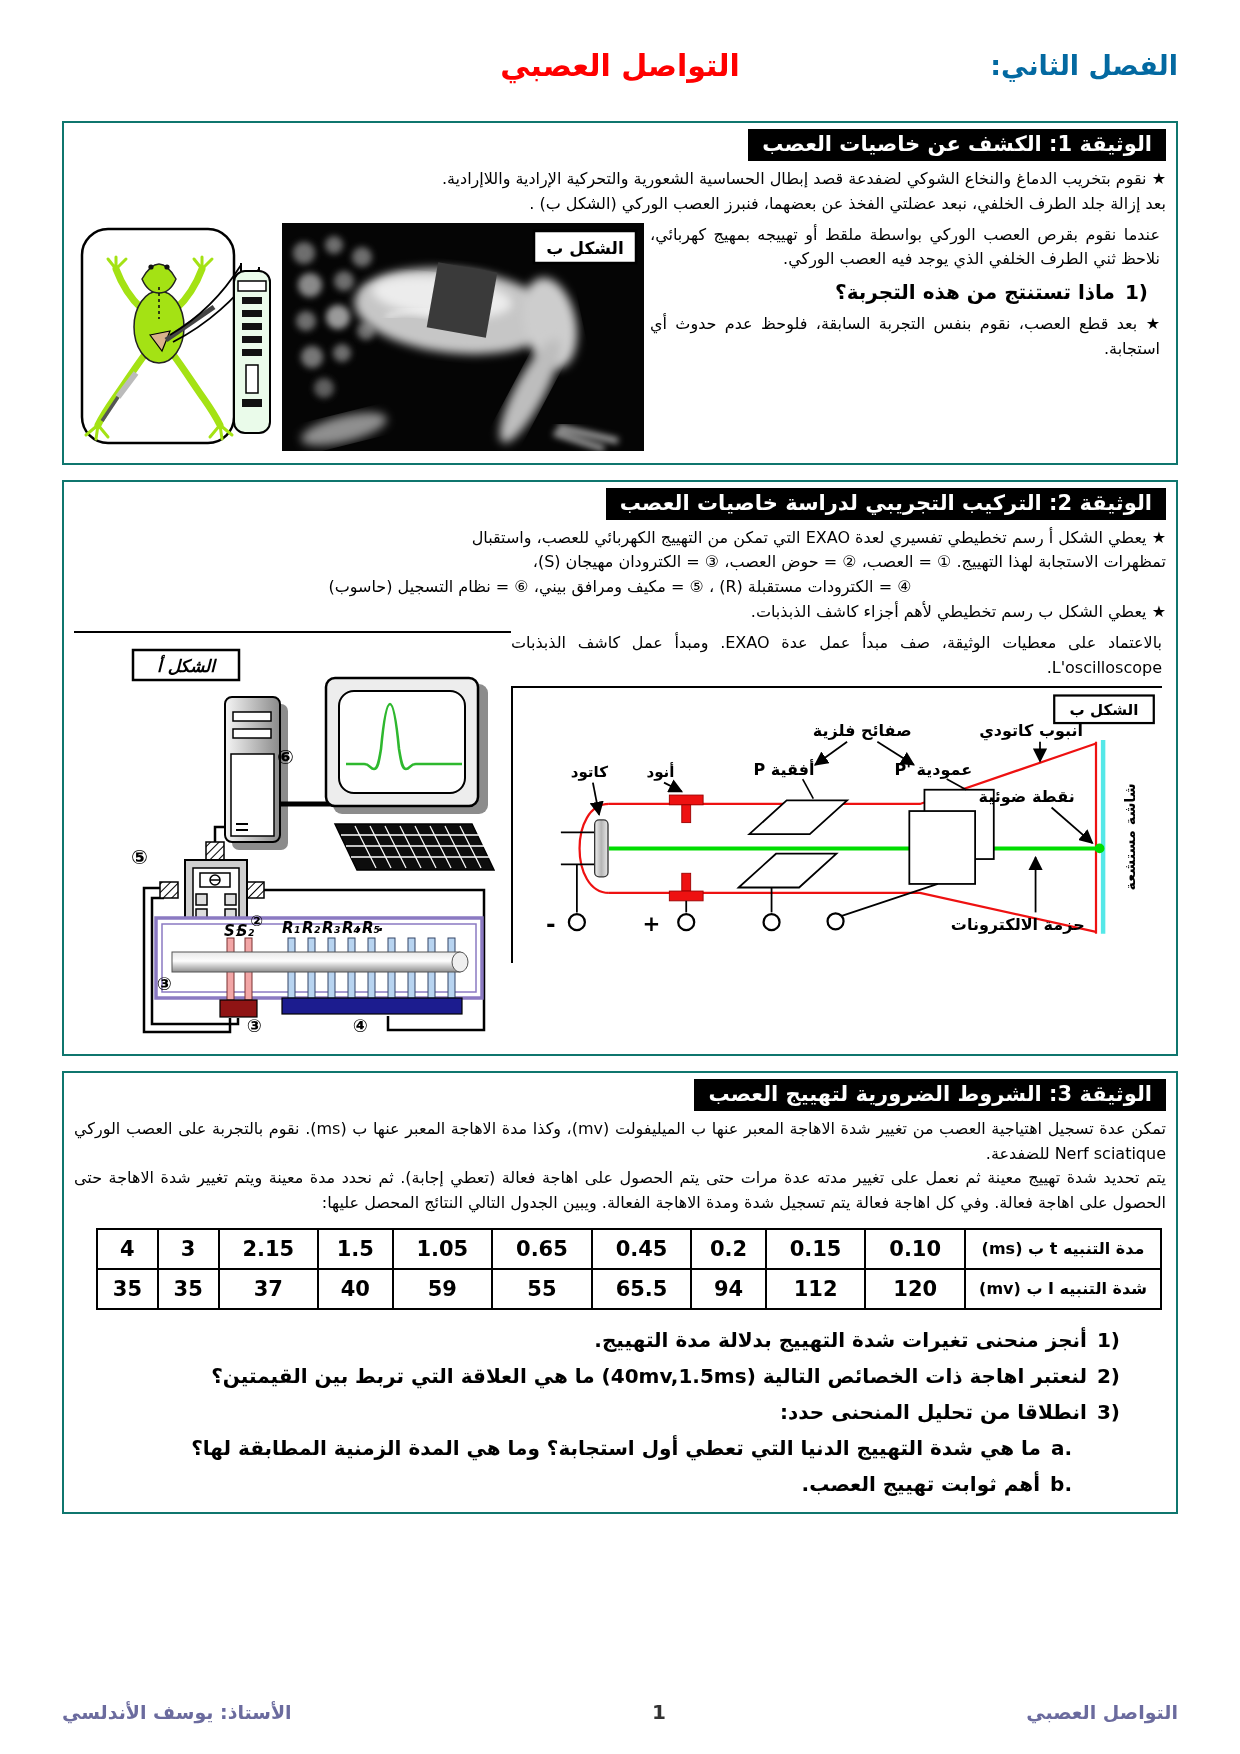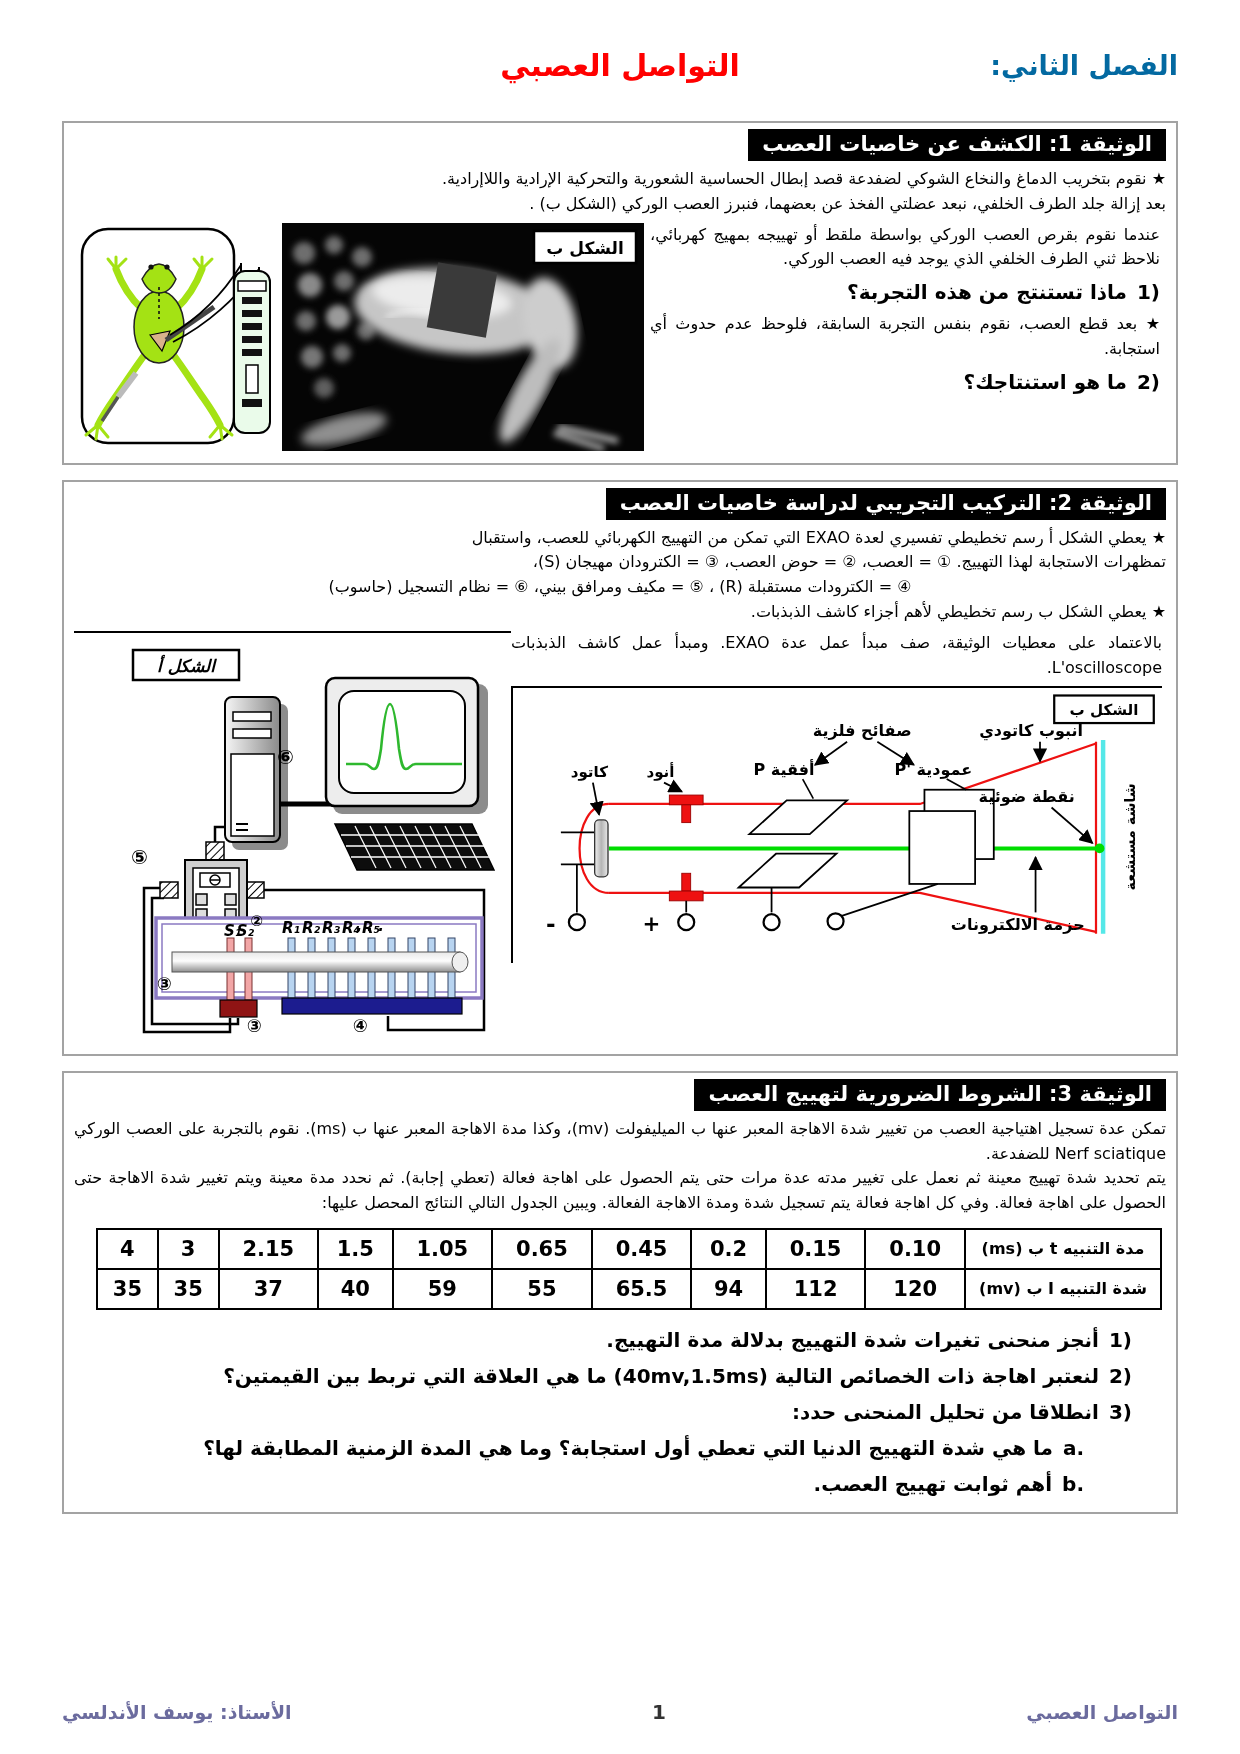--- a/index.html
+++ b/index.html
@@ -10,25 +10,25 @@
     font-family: "DejaVu Sans", sans-serif;
   }
   .content { padding: 46px 62px 0; }
 
   
   .header { position: relative; height: 60px; }
   .chapter { position: absolute; right: 0; top: 4px; color: #0369a1; font-size: 27px; font-weight: bold; }
   .main-title { position: absolute; left: 50%; transform: translateX(-50%); top: 2px; color: #ff0000; font-size: 30px; font-weight: bold; }
 
   
-  .docbox { border: 2px solid #a3a3a3; margin-top: 15px; padding: 6px 10px 8px; }
+  .docbox { border: 2px solid #0f766e; margin-top: 15px; padding: 6px 10px 8px; }
   .doc-title { background: #000; color: #fff; display: inline-block; font-size: 21px; font-weight: bold; padding: 3px 14px 5px; margin-bottom: 6px; }
   .para { font-size: 16px; font-weight: normal; line-height: 1.55; text-align: justify; }
   .para.center { text-align: center; }
-  .q { font-size: 20px; font-weight: bold; line-height: 1.6; margin: 4px 0; }
+  .q { font-size: 20px; font-weight: bold; line-height: 1.6; margin: 4px 12px; }
   .qnum { display: inline-block; direction: ltr; margin-left: 10px; }
   .q.sub { padding-right: 48px; }
 
   
   .doc1-row { display: flex; gap: 6px; margin-top: 6px; align-items: flex-start; }
   .doc1-text { flex: 1; font-size: 20px; font-weight: bold; line-height: 1.6; padding-right: 6px; }
   .frog-panel  { width: 202px; flex: none; }
   .photo-panel { width: 362px; flex: none; }
 
   
@@ -66,21 +66,20 @@
       <div class="doc-title">الوثيقة 1: الكشف عن خاصيات العصب</div>
       <div class="para">★ نقوم بتخريب الدماغ والنخاع الشوكي لضفدعة قصد إبطال الحساسية الشعورية والتحركية الإرادية واللاإرادية.</div>
       <div class="para">بعد إزالة جلد الطرف الخلفي، نبعد عضلتي الفخذ عن بعضهما، فنبرز العصب الوركي (الشكل ب) .</div>
 
       <div class="doc1-row">
 
         <div class="doc1-text">
           <div class="para">عندما نقوم بقرص العصب الوركي بواسطة ملقط أو تهييجه بمهيج كهربائي، نلاحظ ثني الطرف الخلفي الذي يوجد فيه العصب الوركي.</div>
           <div class="q"><span class="qnum">1)</span><span>ماذا تستنتج من هذه التجربة؟</span></div>
           <div class="para">★ بعد قطع العصب، نقوم بنفس التجربة السابقة، فلوحظ عدم حدوث أي استجابة.</div>
-          <div class="q"><span class="qnum">2)</span><span>ما هو استنتاجك؟</span></div>
         </div>
 
         <div class="photo-panel">
           <svg width="362" height="228" viewBox="0 0 362 228">
             <defs>
               <filter id="blur3">
                   <feGaussianBlur stdDeviation="3"></feGaussianBlur>
                 </filter>
               <filter id="blur5">
                   <feGaussianBlur stdDeviation="5"></feGaussianBlur>

